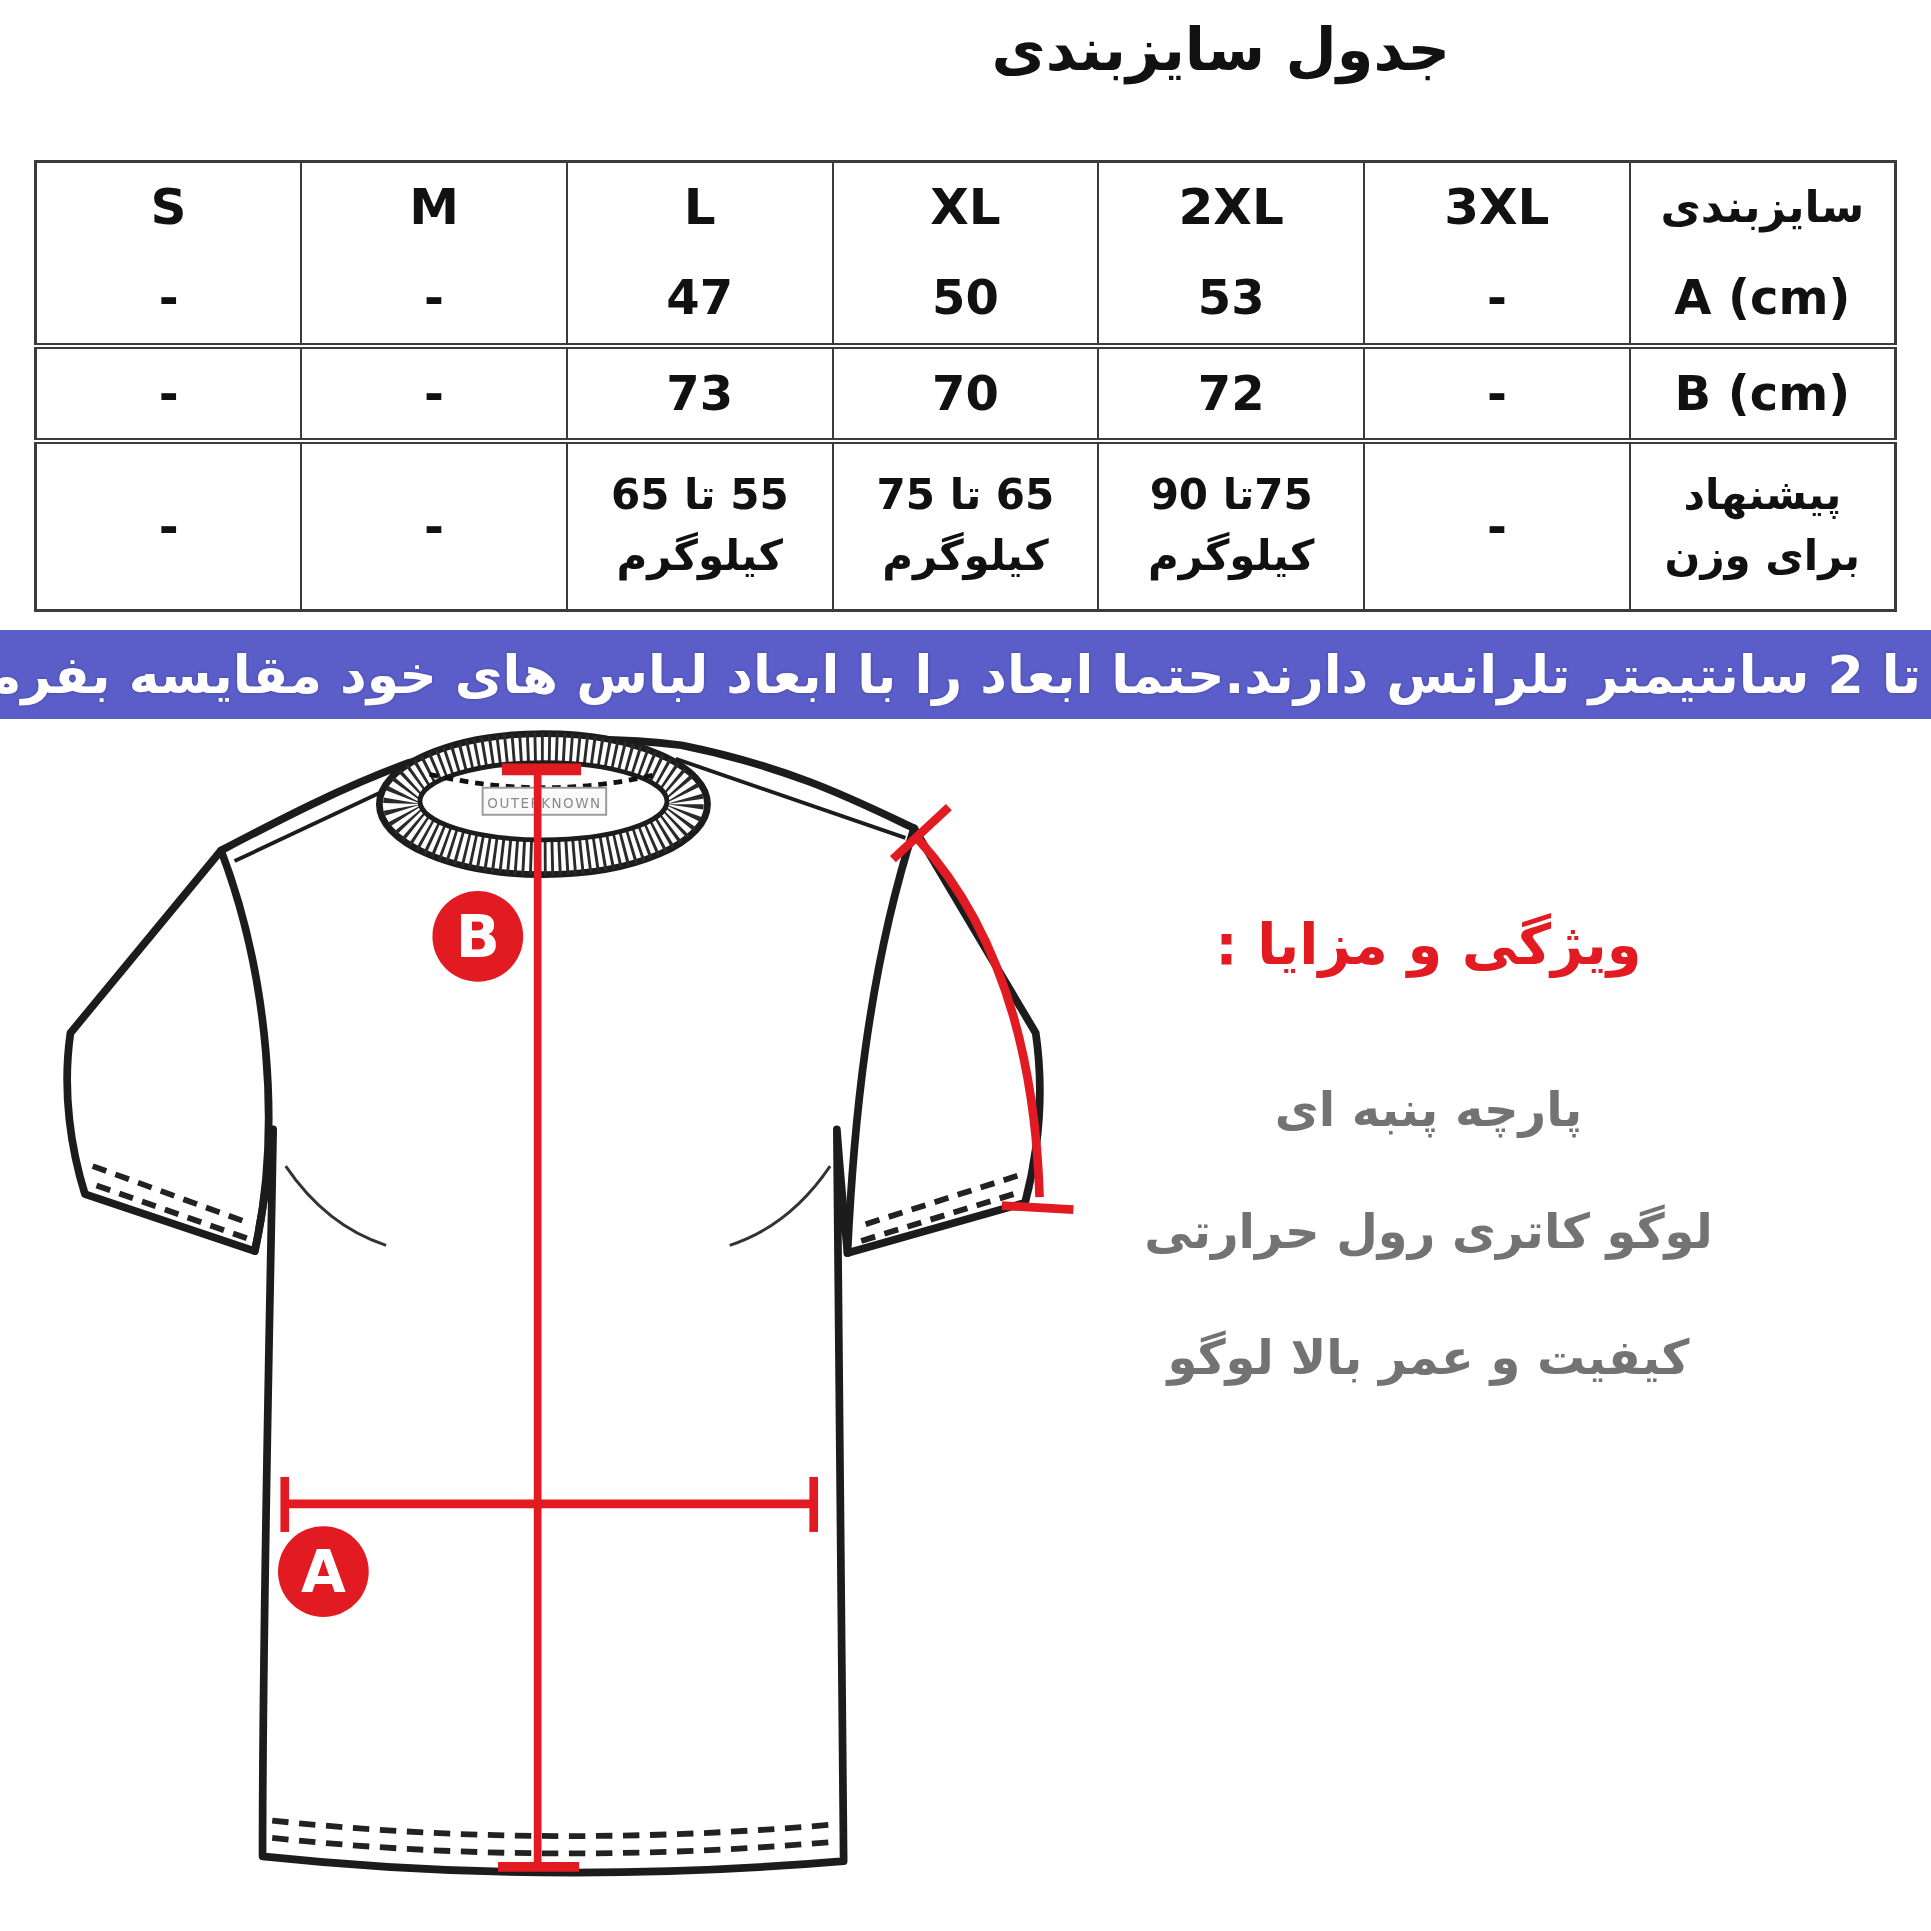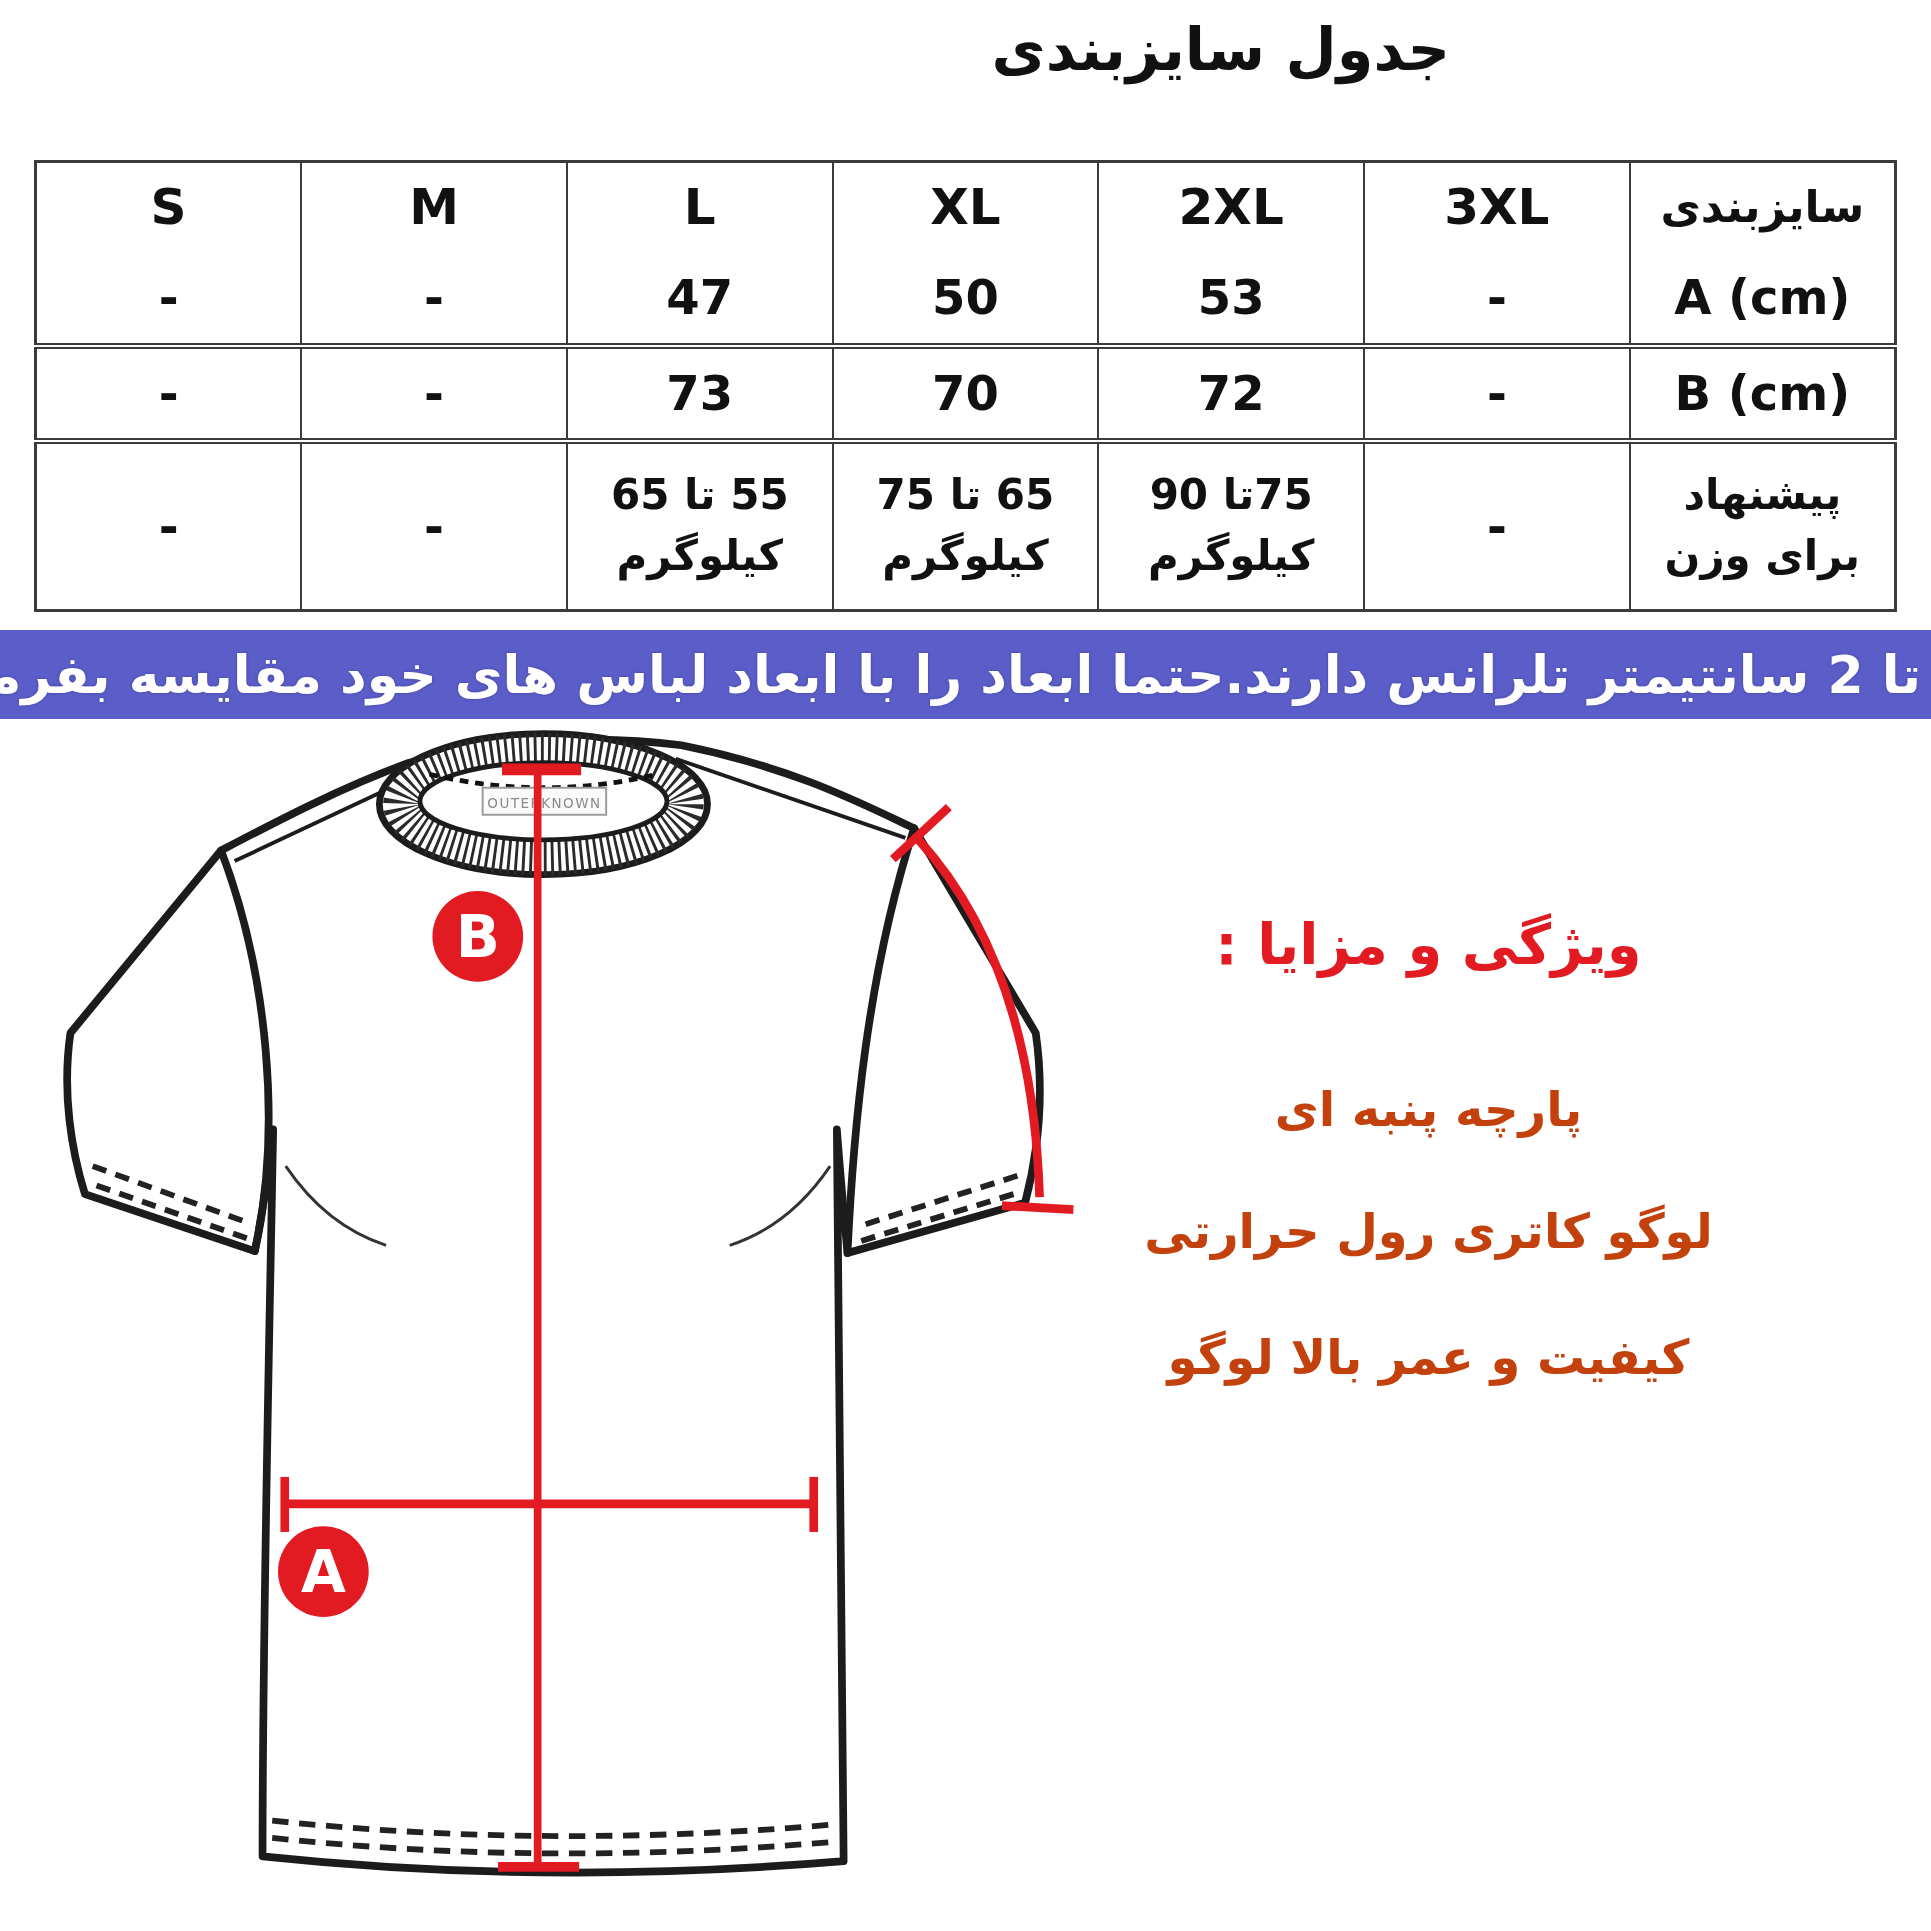--- a/index.html
+++ b/index.html
@@ -31,21 +31,21 @@
     text-shadow:0 0 2.9px rgba(30,30,90,.45);}
 
   
   #diagram{top:714px;left:0;width:1139px;height:1217px;}
   svg{font-family:"DejaVu Sans",sans-serif;}
 
   
   #features{top:0;left:1139px;width:579px;height:1906px;}
   .feat{position:absolute;width:100%;text-align:center;direction:rtl;font-weight:700;}
   #feat-heading{top:912px;font-size:56px;color:#e21b23;}
-  .feat-item{font-size:48px;color:#c2410c;}
+  .feat-item{font-size:48px;color:#737373;}
   #feat-0{top:1081px;}
   #feat-1{top:1203px;}
   #feat-2{top:1329px;}
   #feat-3{top:1454px;}
 </style>
 </head>
 <body>
 
 <div id="title" class="abs">جدول سایزبندی</div>
 

